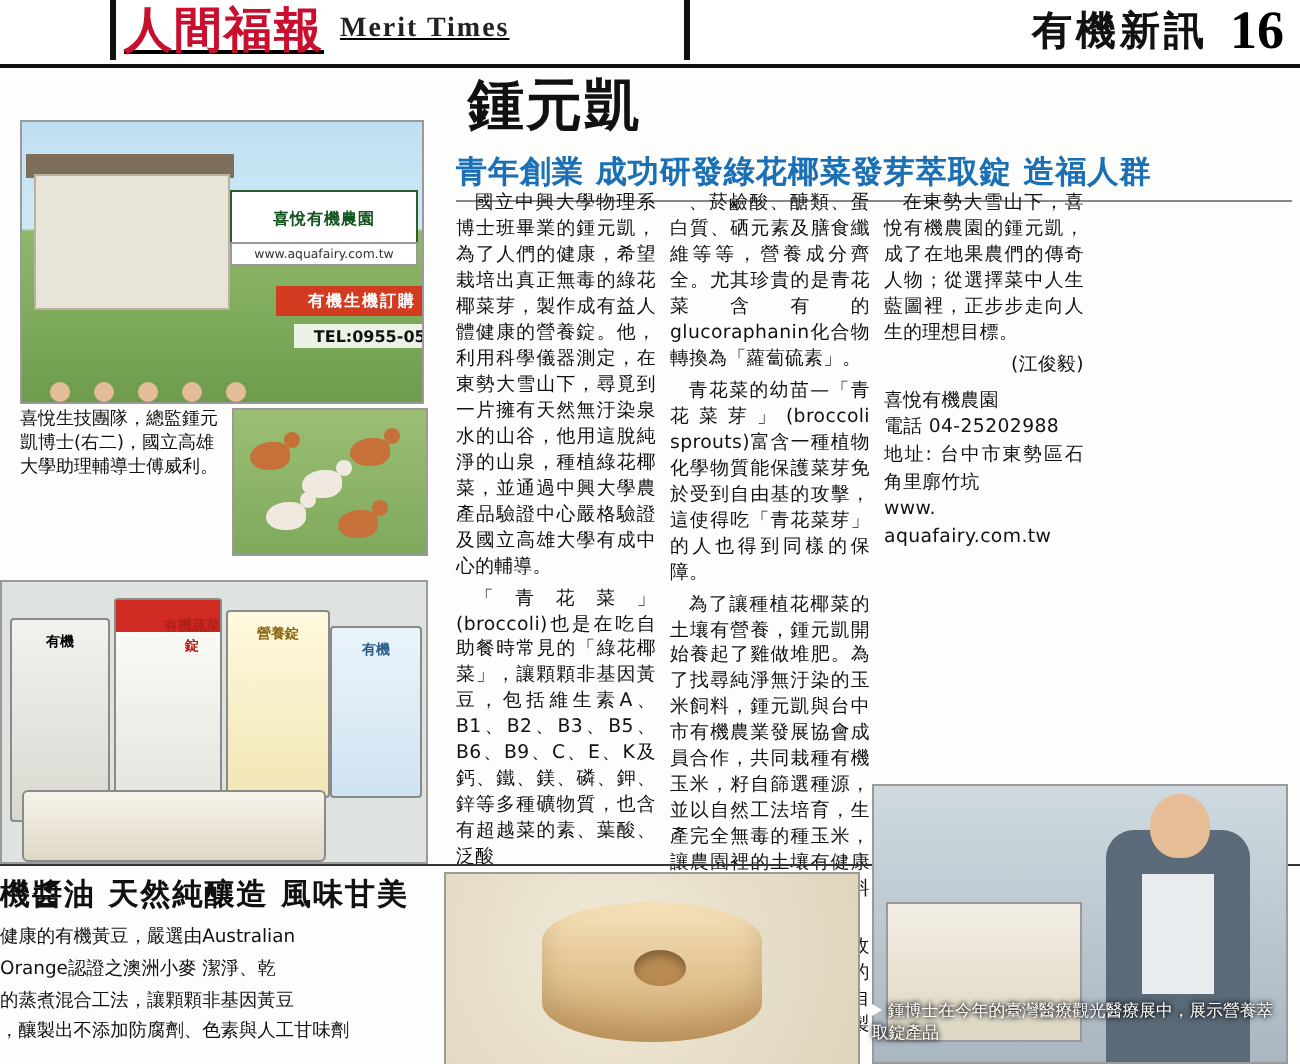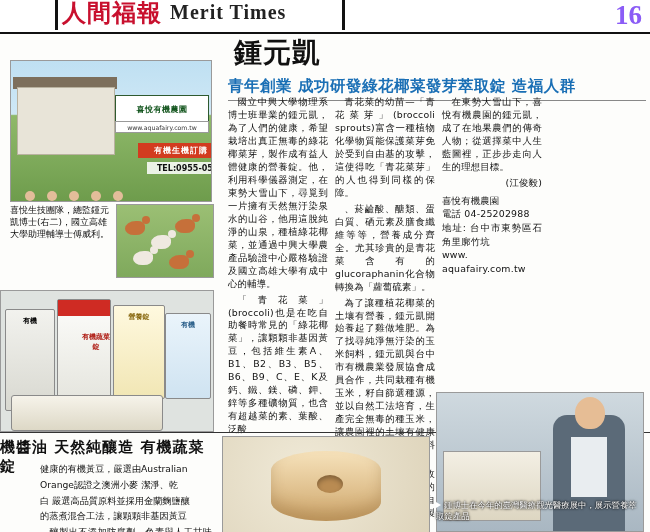--- a/index.html
+++ b/index.html
@@ -31,33 +31,35 @@
     left: 0; top: 0;
     width: 650px;
     height: 32px;
     border-bottom: 2px solid #111;
     background: #fff;
   }
   .logo-box {
     position: absolute;
     left: 62px; top: 1px;
     display: flex;
+    align-items: center;
     height: 28px;
+    text-decoration: underline;
   }
   .logo-cn {
     font-family: "DejaVu Sans", "Liberation Sans", sans-serif;
     font-weight: bold;
     font-size: 24px;
     letter-spacing: 1px;
     color: #c8102e;
     line-height: 1;
   }
   .logo-en {
     font-family: "Liberation Serif", "DejaVu Serif", serif;
-    font-size: 20px;
+    font-size: 14px;
     font-weight: bold;
     color: #222;
     margin-left: 8px;
     letter-spacing: 1px;
   }
   .logo-rule {
     position: absolute;
     left: 55px; top: 0px;
     width: 290px; height: 30px;
     border-left: 3px solid #111;
@@ -71,21 +73,21 @@
     font-weight: bold;
     letter-spacing: 2px;
     color: #111;
   }
   .page-num {
     position: absolute;
     right: 8px; top: 0px;
     font-family: "Liberation Serif", "DejaVu Serif", serif;
     font-size: 27px;
     font-weight: bold;
-    color: #8b5cf6;
+    color: #000000;
   }
 
   
   .headline-zone {
     position: absolute;
     left: 228px; top: 34px;
     width: 418px;
   }
   .headline-main {
     display: flex;
@@ -355,21 +357,21 @@
   }
   .ad-text {
     position: absolute;
     left: 0px; top: 462px;
     width: 212px;
     font-size: 9.2px;
     line-height: 1.5;
     text-align: justify;
     color: #111;
   }
-  .ad-text p { margin: 0 0 2px 0; padding-left: 40px; }
+  .ad-text p { margin: 0 0 2px 0; }
 
   
   .photo-cake {
     position: absolute;
     left: 222px; top: 436px;
     width: 206px; height: 96px;
     background: radial-gradient(circle at 40% 40%, #f0ead8, #ded4bb);
     border: 1px solid #9a9a9a;
     overflow: hidden;
   }
@@ -448,39 +450,40 @@
 <body>
 
 <div class="page">
 
   <div class="masthead">
     <div class="logo-rule"></div>
     <div class="logo-box">
       <span class="logo-cn">人間福報</span>
       <span class="logo-en">Merit Times</span>
     </div>
+    <div class="section-title">有機新訊</div>
     <div class="page-num">16</div>
   </div>
 
   <div class="headline-zone">
     <div class="headline-main">
       <span class="headline-name">鍾元凱</span>
     </div>
     <div class="headline-sub">青年創業  成功研發綠花椰菜發芽萃取錠  造福人群</div>
     <div class="headline-rule"></div>
   </div>
 
   <div class="cols">
     <div class="col">
       <p>國立中興大學物理系博士班畢業的鍾元凱，為了人們的健康，希望栽培出真正無毒的綠花椰菜芽，製作成有益人體健康的營養錠。他，利用科學儀器測定，在東勢大雪山下，尋覓到一片擁有天然無汙染泉水的山谷，他用這脫純淨的山泉，種植綠花椰菜，並通過中興大學農產品驗證中心嚴格驗證及國立高雄大學有成中心的輔導。</p>
       <p>「青花菜」(broccoli)也是在吃自助餐時常見的「綠花椰菜」，讓顆顆非基因黃豆，包括維生素A、B1、B2、B3、B5、B6、B9、C、E、K及鈣、鐵、鎂、磷、鉀、鋅等多種礦物質，也含有超越菜的素、葉酸、泛酸</p>
     </div>
     <div class="col">
+      <p>、菸鹼酸、醣類、蛋白質、硒元素及膳食纖維等等，營養成分齊全。尤其珍貴的是青花菜含有的glucoraphanin化合物轉換為「蘿蔔硫素」。</p>
       <p>青花菜的幼苗—「青花菜芽」(broccoli sprouts)富含一種植物化學物質能保護菜芽免於受到自由基的攻擊，這使得吃「青花菜芽」的人也得到同樣的保障。</p>
-      <p>、菸鹼酸、醣類、蛋白質、硒元素及膳食纖維等等，營養成分齊全。尤其珍貴的是青花菜含有的glucoraphanin化合物轉換為「蘿蔔硫素」。</p>
       <p>為了讓種植花椰菜的土壤有營養，鍾元凱開始養起了雞做堆肥。為了找尋純淨無汙染的玉米飼料，鍾元凱與台中市有機農業發展協會成員合作，共同栽種有機玉米，籽自篩選種源，並以自然工法培育，生產完全無毒的種玉米，讓農園裡的土壤有健康食物，也保證有機肥料的品質。</p>
       <p>終於，綠花椰菜豐收了，採收到近百公斤的種子後，鍾元凱用他自行研發的發芽機自製「便利土」，</p>
     </div>
     <div class="col">
       <p>在東勢大雪山下，喜悅有機農園的鍾元凱，成了在地果農們的傳奇人物；從選擇菜中人生藍圖裡，正步步走向人生的理想目標。</p>
       <div class="byline">(江俊毅)</div>
       <div class="contact-block">
         <div>喜悅有機農園</div>
         <div>電話 04-25202988</div>
         <div>地址: 台中市東勢區石角里廓竹坑</div>
@@ -514,38 +517,37 @@
     <div class="hen w" style="left:16px; top:46px;"></div>
     <div class="hen" style="left:52px; top:50px;"></div>
   </div>
 
   <div class="photo-products">
     <div class="pkg pkg-green">
       <div class="pkg-label">有機</div>
     </div>
     <div class="pkg pkg-red">
       <div class="pkg-red-top"></div>
-      <div class="pkg-label" style="top:32px; color:#b02018;padding-left:24px;">有機蔬菜錠</div>
+      <div class="pkg-label" style="top:8px; color:#b02018;padding-left:24px;">有機蔬菜錠</div>
     </div>
     <div class="pkg pkg-yellow">
       <div class="pkg-label" style="color:#8a6a12;">營養錠</div>
     </div>
     <div class="pkg pkg-blue">
       <div class="pkg-label" style="color:#2b5f8a;">有機</div>
     </div>
     <div class="pkg-bottom-bag"></div>
   </div>
 
   <div class="bottom-rule"></div>
 
-  <div class="ad-head">機醬油  天然純釀造  有機蔬菜錠</div>
+  <div class="ad-head">機醬油  天然純釀造  風味甘美</div>
   <div class="ad-text">
     <p>健康的有機黃豆，嚴選由Australian</p>
     <p>Orange認證之澳洲小麥  潔淨、乾</p>
-    <p>白  嚴選高品質原料並採用金蘭麴鹽釀</p>
     <p>的蒸煮混合工法，讓顆顆非基因黃豆</p>
     <p>，釀製出不添加防腐劑、色素與人工甘味劑</p>
   </div>
 
   <div class="photo-cake">
     <div class="cake">
       <div class="cake-hole"></div>
     </div>
   </div>
 

